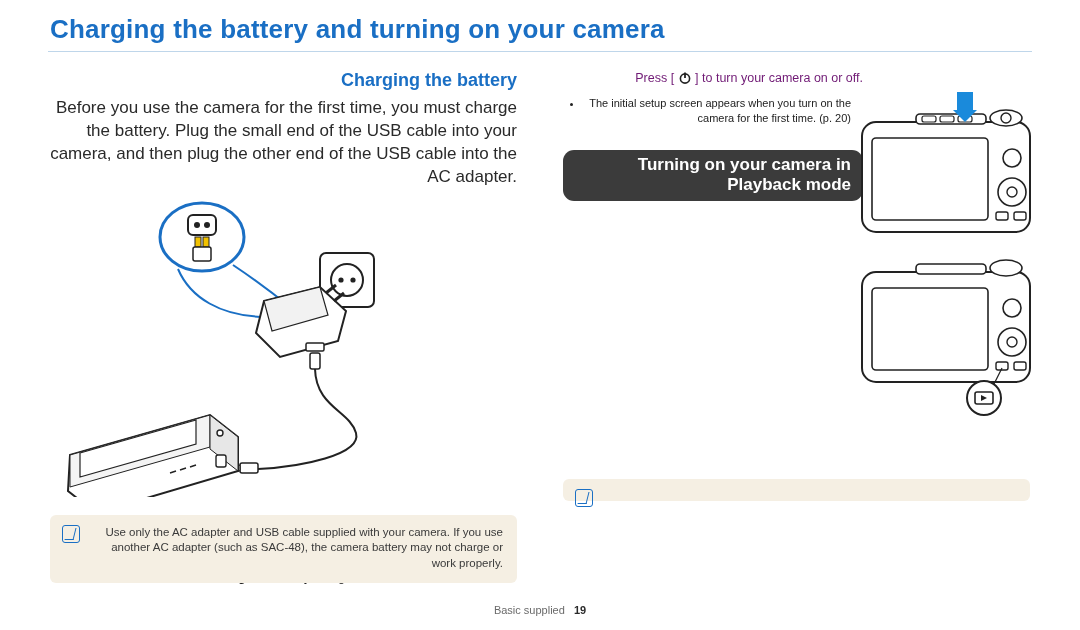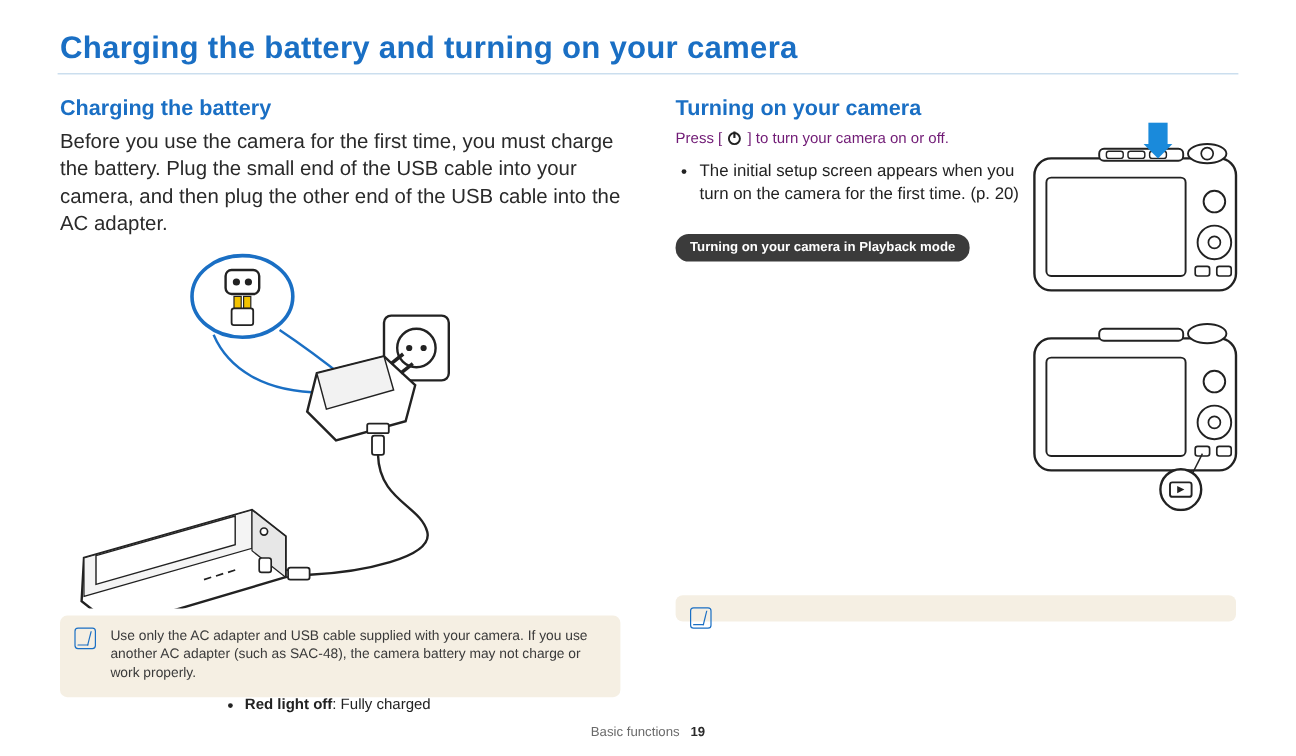--- a/index.html
+++ b/index.html
@@ -15,35 +15,35 @@
   html,body{margin:0;padding:0}
   body{
     width:1080px;height:630px;
     font-family:"Segoe UI",Arial,Helvetica,sans-serif;
     color:var(--ink);
     background:#ffffff;
     position:relative;
     overflow:hidden;
   }
   .page{
-    padding:24px 50px 0 50px;
+    padding:14px 50px 0 50px;
   }
   h1.page-title{
     font-family:"Segoe UI Semibold","Segoe UI",Arial,sans-serif;
     color:var(--accent);
     font-weight:700;
     font-size:26px;
     margin:0 0 6px 0;
     letter-spacing:.2px;
   }
   .title-rule{
     height:1px;background:var(--rule);margin:0 -2px 18px -2px;
   }
   .cols{
-    display:flex;gap:46px;
+    display:flex;gap:46px;text-align:right;
   }
   .col{flex:1;min-width:0}
   h2.section{
     color:var(--accent);
     font-weight:700;
     font-size:18px;
     margin:0 0 6px 0;
   }
   p.lead{font-size:17px;line-height:1.35;margin:0 0 8px 0;color:#2a2a2a}
   p.body{font-size:12.5px;line-height:1.35;margin:0 0 6px 0;color:#701a75}
@@ -52,21 +52,21 @@
     left:140px; top:335px;
     font-size:12.5px;line-height:1.35;
   }
   .status-block .title{font-weight:700}
   .status-block ul{margin:2px 0 0 14px;padding:0}
   .status-block li{margin:0 0 1px 0}
   .pill{
     display:inline-block;
     background:var(--pill-bg);
     color:#fff;
-    font-size:11px;
+    font-size:17px;
     font-weight:600;
     padding:5px 12px 6px 12px;
     border-radius:11px;
     margin:14px 0 8px 0;
   }
   .note{
     background:var(--note-bg);
     border-radius:6px;
     padding:10px 14px 12px 42px;
     font-size:11.5px;
@@ -91,25 +91,25 @@
   }
   .right-illus-1{position:absolute; right:-6px; top:22px}
   .right-illus-2{position:absolute; right:-6px; top:186px}
   .left-illus{position:relative; height:300px; margin-top:2px}
   .footer{
     position:absolute;left:0;right:0;bottom:14px;
     text-align:center;font-size:11px;color:#6a6a6a;
   }
   .footer .pg{font-weight:700;color:#2a2a2a;margin-left:6px}
   .inline-icon{display:inline-block;vertical-align:-3px}
-  ul.body-list{margin:2px 0 10px 20px;padding:0;font-size:14px;line-height:1.35}
+  ul.body-list{margin:2px 12px 10px 20px;padding:0;font-size:11px;line-height:1.35}
   ul.body-list li{margin:0 0 2px 0}
   
   .right-text-wrap{max-width:300px}
-  .note.n1{margin-top:6px}
+  .note.n1{margin-top:18px}
 </style>
 </head>
 <body>
 
 <div class="page">
   <h1 class="page-title">Charging the battery and turning on your camera</h1>
   <div class="title-rule"></div>
 
   <div class="cols">
 
@@ -184,21 +184,20 @@
         </div>
       </div>
 
       <div class="note n1">
         <span class="note-icon"></span>
         <span>Use only the AC adapter and USB cable supplied with your camera. If you use another AC adapter (such as SAC-48), the camera battery may not charge or work properly.</span>
       </div>
     </div>
 
     <div class="col right-stack">
-      <h2 class="section">Turning on your camera</h2>
 
       <div class="right-text-wrap">
         <p class="body">
           <span>Press [</span>
           <span class="inline-icon">
             <svg width="14" height="14" viewBox="0 0 14 14">
                 <circle cx="7" cy="7.5" r="4.6" fill="none" stroke="#222" stroke-width="1.6"></circle>
                 <line x1="7" y1="1.5" x2="7" y2="7" stroke="#222" stroke-width="1.8"></line>
               </svg>
           </span>
@@ -258,15 +257,15 @@
       <div style="height:260px"></div>
 
       <div class="note">
         <span class="note-icon"></span>
       </div>
     </div>
   </div>
 </div>
 
 <div class="footer">
-  <span>Basic functions</span>
+  <span>Basic supplied</span>
   <span class="pg">19</span>
 </div>
 
 </body></html>

